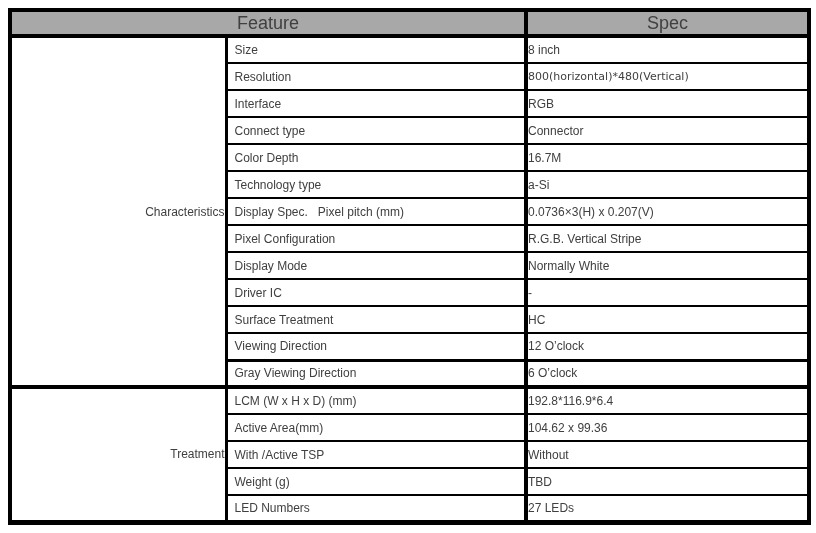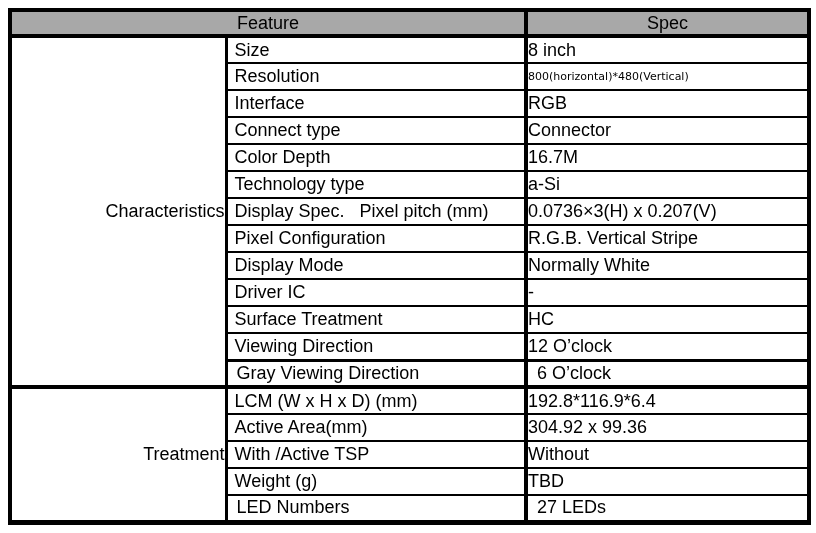--- a/index.html
+++ b/index.html
@@ -12,21 +12,21 @@
     margin: 0;
     padding: 0;
     background: var(--page-bg);
   }
   .page {
     position: relative;
     width: 816px;
     height: 533px;
     background: var(--page-bg);
     font-family: "Liberation Sans", sans-serif;
-    color: #000000;
+    color: #404040;
   }
   table.spec-table {
     position: absolute;
     left: 8px;
     top: 8px;
     width: 799px;
     border-collapse: collapse;
     table-layout: fixed;
     border: 4px solid var(--border-color);
     border-bottom-width: 5px;
@@ -42,42 +42,42 @@
     text-align: center;
     height: 26px;
     border-bottom: 4px solid var(--border-color);
     padding: 0;
   }
   th.hdr-feature { border-right: 4px solid var(--border-color); }
 
   td {
     height: 27px;
     padding: 0;
-    font-size: 18px;
+    font-size: 12px;
     vertical-align: middle;
     border-bottom: 2px solid var(--border-color);
   }
   td.category-cell {
     text-align: right;
     border-right: 3px solid var(--border-color);
     border-bottom: none;
   }
   td.feature-cell {
     text-align: left;
     padding-left: 7px;
     border-right: 4px solid var(--border-color);
   }
   td.spec-cell {
     text-align: left;
   }
   td.spec-small {
     font-family: "DejaVu Sans", sans-serif;
     font-size: 11px;
   }
-  tr.last-in-section td { border-bottom: none; padding-left: 9px; }
+  tr.last-in-section td { border-bottom: none; }
   td.thick-top { border-top: 3px solid var(--border-color); }
   td.section-start { border-top: 4px solid var(--border-color); margin-left: 43px; }
 </style>
 </head>
 <body>
 
 <div class="page">
   <table class="spec-table">
     <colgroup>
       <col class="c-category">
@@ -144,21 +144,21 @@
           <td class="feature-cell thick-top">Gray Viewing Direction</td>
           <td class="spec-cell thick-top">6 O’clock</td>
         </tr>
         <tr>
           <td class="category-cell section-start" rowspan="5">Treatment</td>
           <td class="feature-cell section-start">LCM (W x H x D) (mm)</td>
           <td class="spec-cell section-start">192.8*116.9*6.4</td>
         </tr>
         <tr>
           <td class="feature-cell">Active Area(mm)</td>
-          <td class="spec-cell">304.92 x 99.36</td>
+          <td class="spec-cell">104.62 x 99.36</td>
         </tr>
         <tr>
           <td class="feature-cell">With /Active TSP</td>
           <td class="spec-cell">Without</td>
         </tr>
         <tr>
           <td class="feature-cell">Weight (g)</td>
           <td class="spec-cell">TBD</td>
         </tr>
         <tr class="last-in-section">

